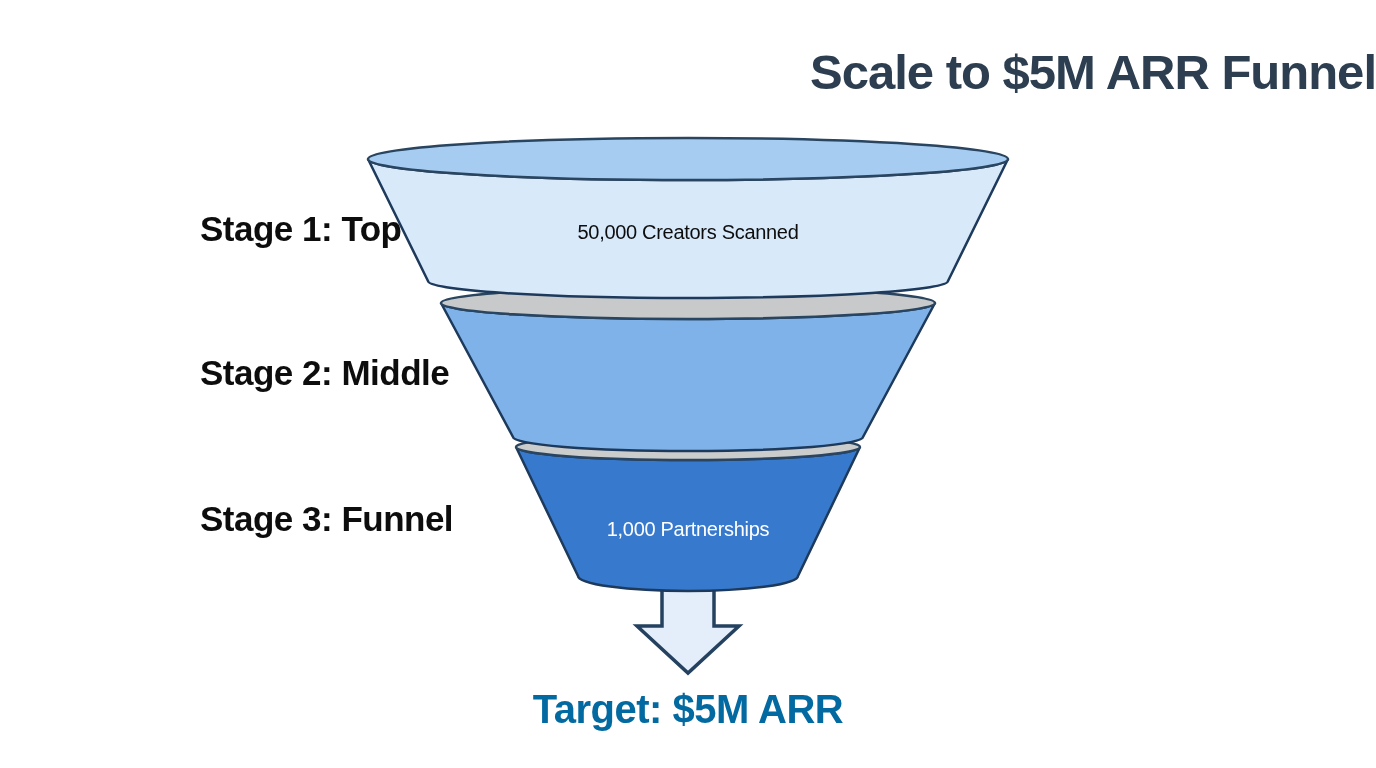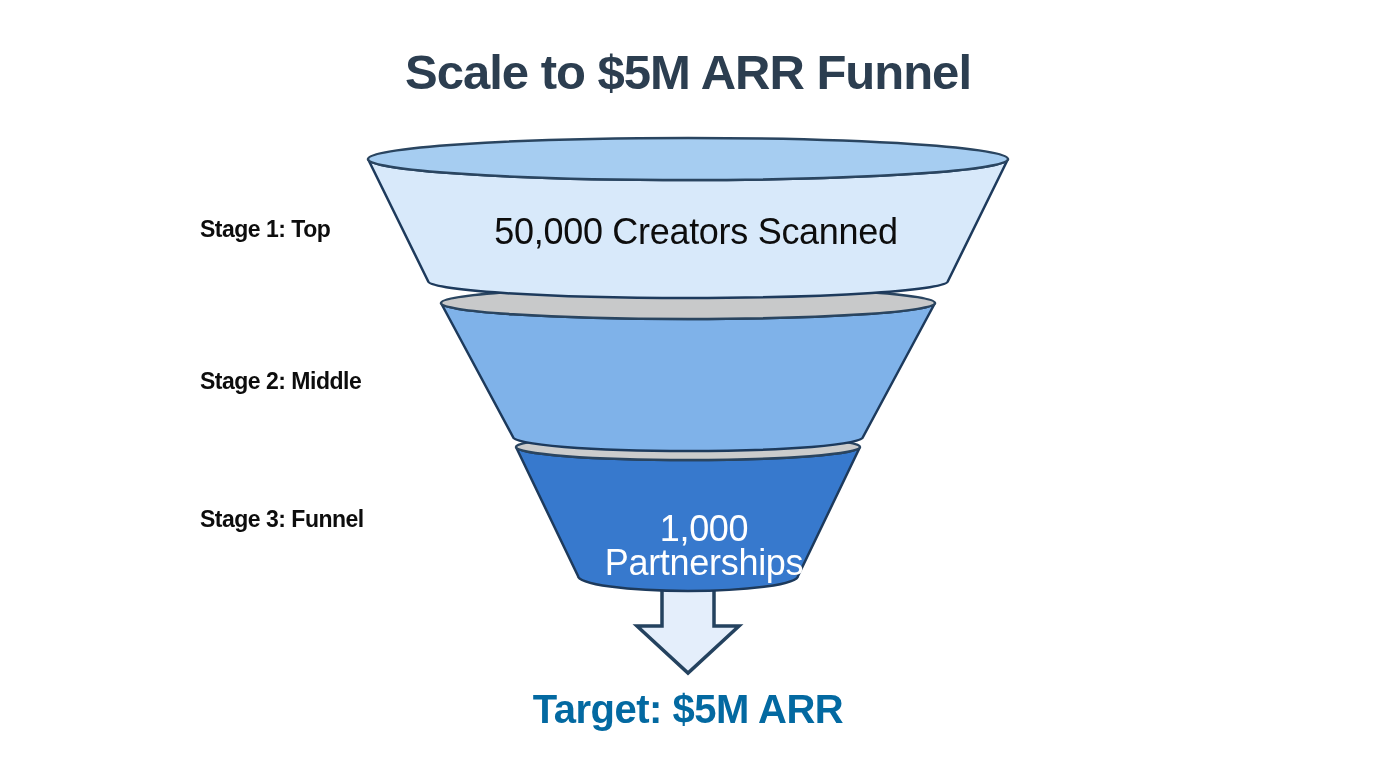--- a/index.html
+++ b/index.html
@@ -8,59 +8,58 @@
     width: 1376px;
     height: 768px;
     background: #ffffff;
     overflow: hidden;
     font-family: "Liberation Sans", "DejaVu Sans", sans-serif;
   }
   .page-title {
     position: absolute;
     top: 44px; left: 0; right: 0;
     margin: 0;
-    text-align: center;
+    text-align: right;
     font-size: 49px;
     line-height: 56px;
     font-weight: 700;
     letter-spacing: -1px;
     color: #2c3e50;
   }
   .funnel-svg {
     position: absolute;
     inset: 0;
     width: 1376px;
     height: 768px;
   }
   .stage-shape { stroke: #1d3a5c; stroke-width: 2.5; }
   .mouth-shape { stroke: #2a4560; stroke-width: 2.5; }
   .arrow-shape { stroke: #24425f; stroke-width: 3.5; stroke-linejoin: miter; }
   .stage-label {
     position: absolute;
     left: 200px;
-    font-size: 23px;
+    font-size: 35px;
     line-height: 38px;
     font-weight: 700;
     letter-spacing: -0.5px;
     color: #0d0d0d;
     white-space: nowrap;
   }
   .stage-label.s1 { top: 210px; }
-  .stage-label.s2 { top: 362px; }
+  .stage-label.s2 { top: 354px; }
   .stage-label.s3 { top: 500px; }
   .stage-value {
     position: absolute;
     left: 0; right: 0;
     text-align: center;
-    font-size: 36px;
+    font-size: 20px;
     line-height: 34px;
     font-weight: 500;
     letter-spacing: -0.3px;
     color: #0d0d0d;
-    padding-left: 16px;
   }
   .stage-value.v1 { top: 215px; }
   .stage-value.v2 { top: 360px; }
   .stage-value.v3 {
     top: 488px;
     left: 578px; right: auto;
     width: 220px;
     color: #ffffff;
     font-weight: 500;
     margin-top: 24px;

